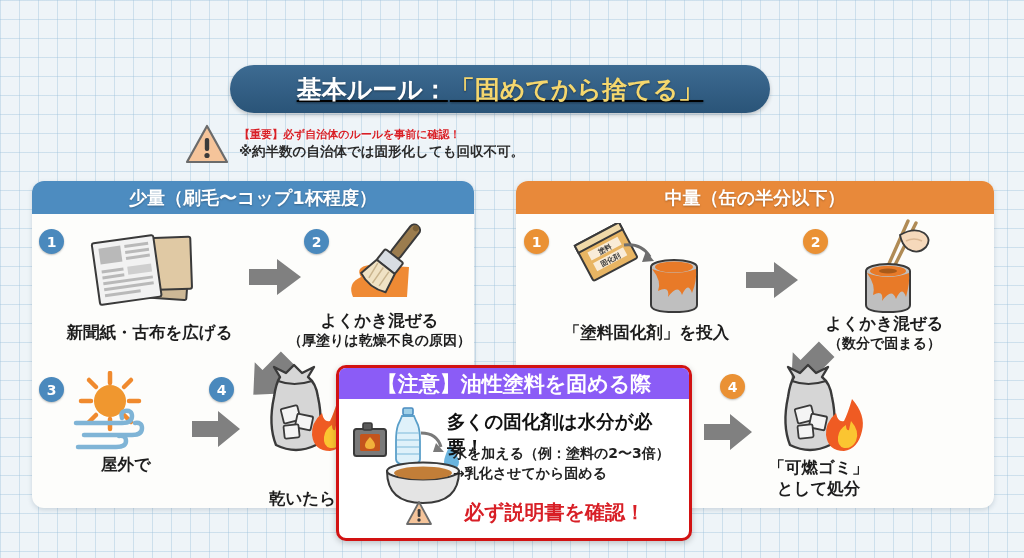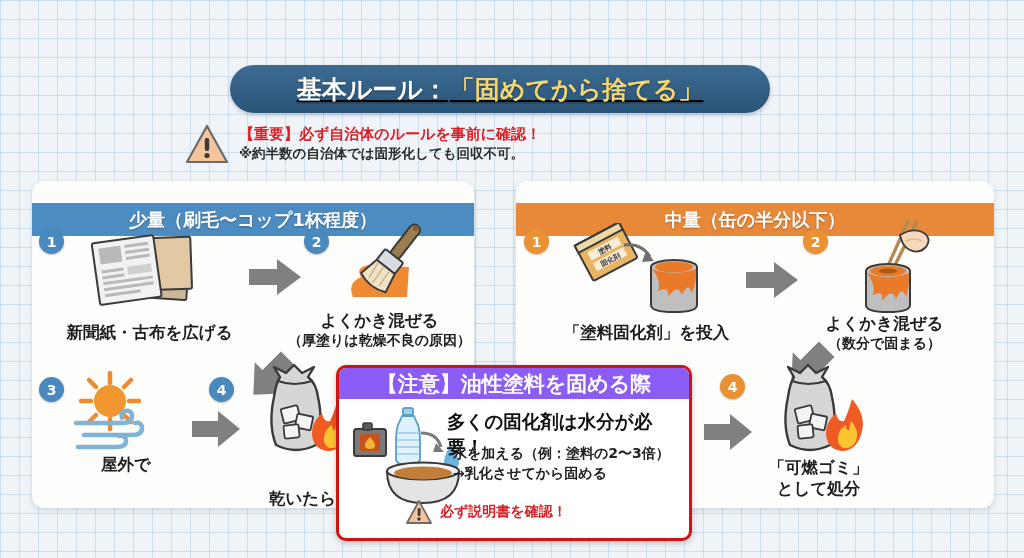--- a/index.html
+++ b/index.html
@@ -55,21 +55,21 @@
 
   
   .important {
     position: absolute; left: 185px; top: 120px;
     width: 660px; height: 48px;
     display: flex; align-items: center; gap: 10px;
   }
   .tri-warn { flex: 0 0 auto; }
   .important .txtcol { display: flex; flex-direction: column; gap: 1px; }
   .important .line1 {
-    color: #d81f26; font-size: 15px; font-weight: bold;
+    color: #d81f26; font-size: 11px; font-weight: bold;
     text-shadow: 0 1px 0 rgba(255,255,255,0.8);
   }
   .important .line2 {
     color: #2b2b2b; font-size: 13.5px; font-weight: bold;
   }
 
   
   .panel {
     position: absolute;
     background: #fdfdfb;
@@ -77,21 +77,20 @@
     box-shadow: 0 2px 5px rgba(40,70,100,0.18);
     overflow: hidden;
   }
   .panel-left  { left: 32px;  top: 181px; width: 442px; height: 327px; }
   .panel-right { left: 516px; top: 181px; width: 478px; height: 327px; }
   .panel-head {
     height: 33px; width: 100%;
     display: flex; align-items: center; justify-content: center;
     color: #fff; font-size: 18px; font-weight: bold;
     text-shadow: 0 1px 2px rgba(0,0,0,0.28);
-    margin-top: 22px;
   }
   .head-blue   { background: #4d8cc0; }
   .head-orange { background: #e8893a; }
 
   .badge {
     position: absolute;
     width: 25px; height: 25px; border-radius: 50%;
     display: flex; align-items: center; justify-content: center;
     color: #fff; font-size: 14px; font-weight: bold;
     box-shadow: 0 1px 2px rgba(0,0,0,0.25);
@@ -133,21 +132,21 @@
   }
   .c-line2 {
     position: absolute; left: 114px; top: 44px;
     font-size: 14px; font-weight: bold; color: #222; line-height: 1.45;
   }
   .c-foot {
     position: absolute; left: 66px; top: 100px;
     display: flex; align-items: center; gap: 7px;
   }
   .c-foot .ftxt {
-    color: #d81f26; font-size: 14px; font-weight: bold;
+    color: #d81f26; font-size: 20px; font-weight: bold; margin-left: 24px;
   }
 </style>
 </head>
 <body>
 
 <div id="canvas">
 
 
   <div class="pill">
     <span class="p-white">基本ルール：</span>

